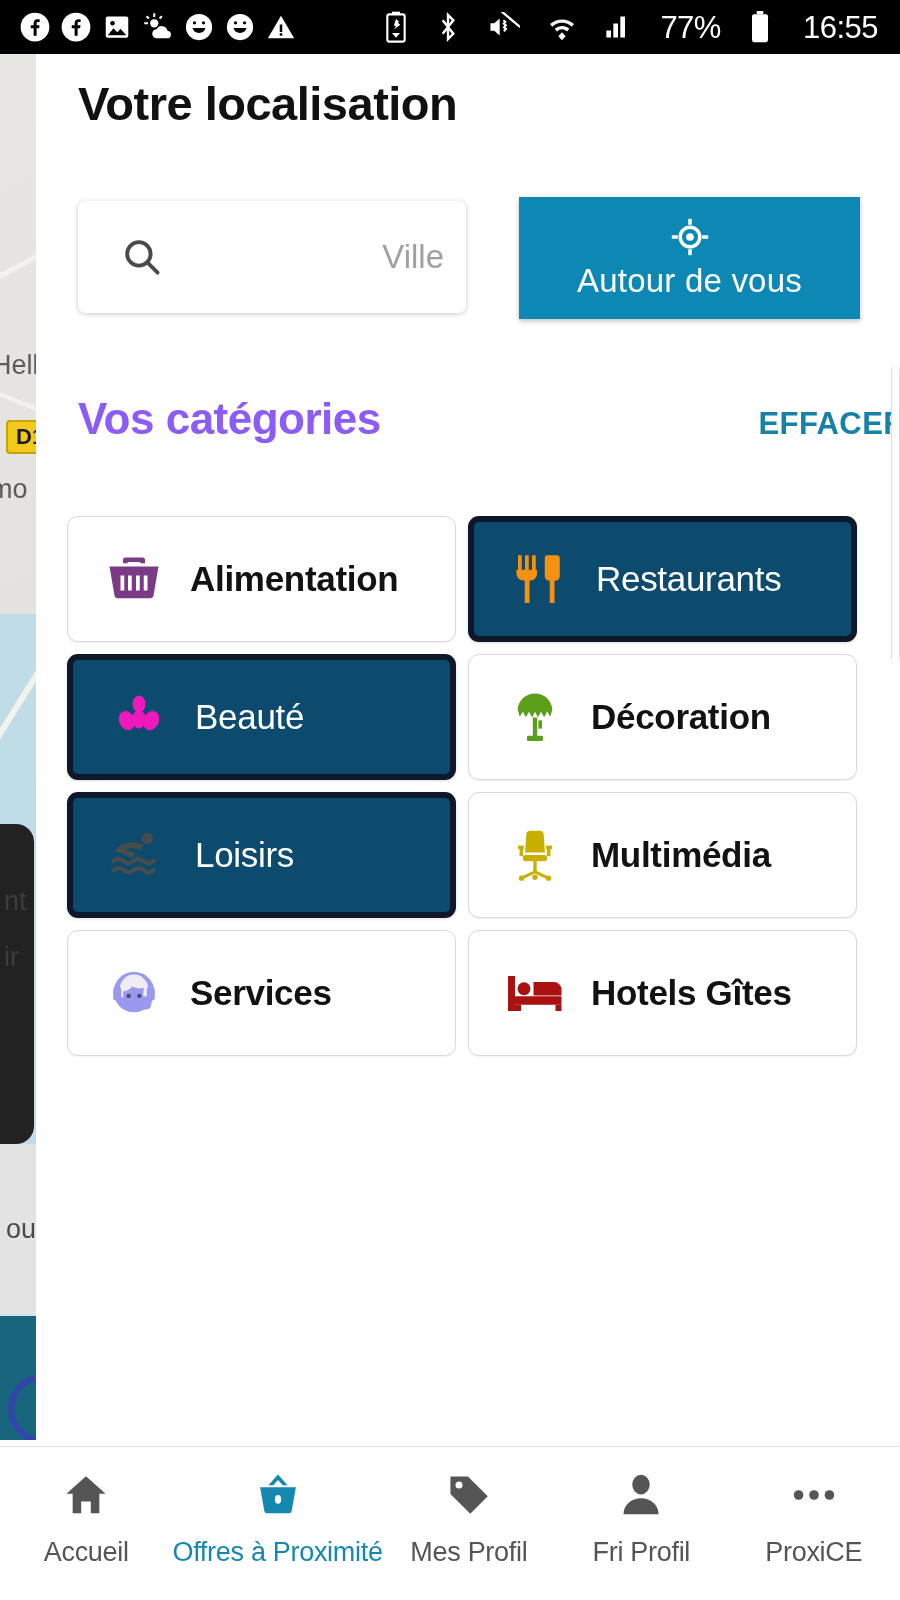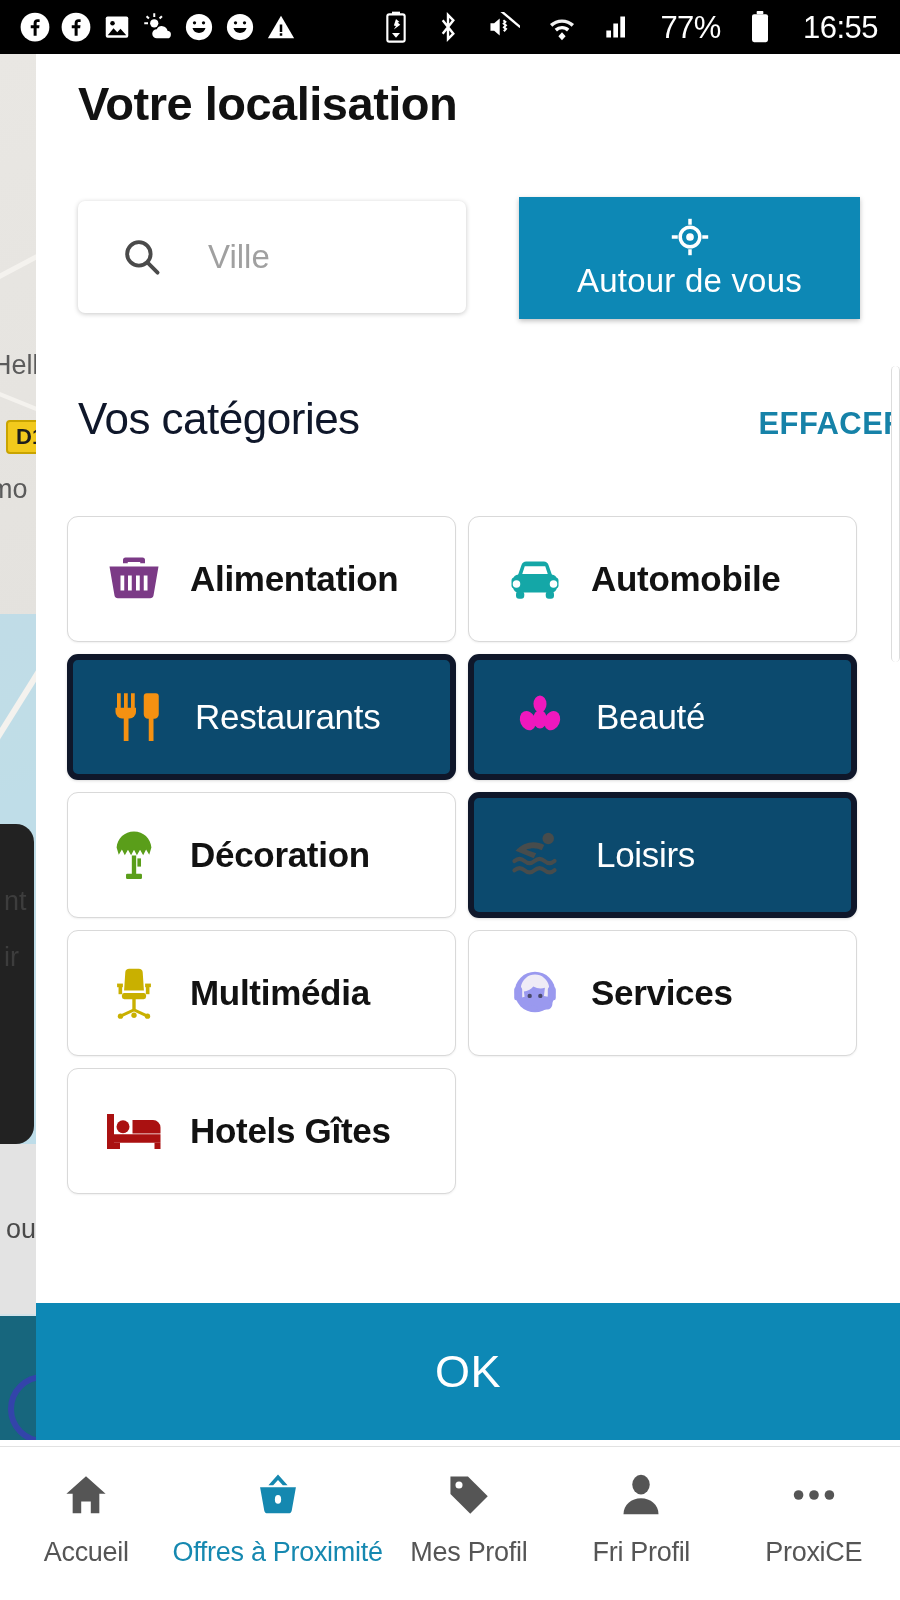--- a/index.html
+++ b/index.html
@@ -168,22 +168,23 @@
     padding-left: 42px;
   }
   #search-icon { flex: 0 0 auto; }
   #city-input {
     border: none;
     outline: none;
     background: transparent;
     font-family: "Liberation Sans", sans-serif;
     font-size: 33px;
     color: #3a3a3a;
-    margin-left: 44px;
+    margin-left: 30px;
     width: 250px;
+    text-align: right;
   }
   #city-input::placeholder { color: #a0a0a0; }
 
   #around-you-button {
     position: absolute;
     right: 0; top: 0;
     width: 341px;
     height: 122px;
     background: #0d88b5;
     box-shadow: 0 2px 5px rgba(0,0,0,0.25);
@@ -207,22 +208,22 @@
     top: 340px;
     left: 0;
     width: 864px;
     height: 72px;
   }
   #categories-title {
     position: absolute;
     left: 42px;
     top: 0;
     font-size: 44px;
-    font-weight: 400;
-    color: #0f172a;
+    font-weight: 700;
+    color: #8b5cf6;
     letter-spacing: -0.5px;
   }
   #clear-button {
     position: absolute;
     right: -6px;
     top: 12px;
     font-size: 31px;
     font-weight: 700;
     letter-spacing: 0.4px;
     color: #1682a8;
@@ -476,36 +477,20 @@
               <path d="M2.2 7h19.6l-2 11.6a1.4 1.4 0 0 1-1.4 1.1H5.6a1.4 1.4 0 0 1-1.4-1.1z"></path>
               <rect x="6.6" y="10.6" width="1.5" height="6" fill="#ffffff"></rect>
               <rect x="9.6" y="10.6" width="1.5" height="6" fill="#ffffff"></rect>
               <rect x="12.8" y="10.6" width="1.5" height="6" fill="#ffffff"></rect>
               <rect x="15.9" y="10.6" width="1.5" height="6" fill="#ffffff"></rect>
             </svg>
           </span>
           <span class="cat-label">Alimentation</span>
         </div>
 
-        <div class="cat-tile off">
-          <span class="cat-icon">
-            <svg width="60" height="60" viewBox="0 0 24 24" fill="#14a7a7">
-              <path d="M6.6 6.4A2 2 0 0 1 8.5 5h7a2 2 0 0 1 1.9 1.4l1.5 4.3H5.1z"></path>
-              <rect x="3.2" y="10.2" width="17.6" height="7.2" rx="2.2"></rect>
-              <rect x="2.6" y="11.4" width="2.6" height="4.4" rx="1.3"></rect>
-              <rect x="18.8" y="11.4" width="2.6" height="4.4" rx="1.3"></rect>
-              <rect x="4.4" y="16.9" width="3.3" height="3" rx="1.2"></rect>
-              <rect x="16.3" y="16.9" width="3.3" height="3" rx="1.2"></rect>
-              <path d="M7.9 6.9h8.2l1 3.1H6.9z" fill="#ffffff"></path>
-              <circle cx="4.6" cy="14" r="1.5" fill="#ffffff"></circle>
-              <circle cx="19.4" cy="14" r="1.5" fill="#ffffff"></circle>
-            </svg>
-          </span>
-          <span class="cat-label">Automobile</span>
-        </div>
 
         <div class="cat-tile on">
           <span class="cat-icon">
             <svg width="60" height="60" viewBox="0 0 24 24" fill="#f59111">
               <rect x="3.2" y="2.5" width="1.5" height="6.3"></rect>
               <rect x="6.0" y="2.5" width="1.5" height="6.3"></rect>
               <rect x="8.8" y="2.5" width="1.5" height="6.3"></rect>
               <path d="M2.6 8.3h8.2v1.7a2.6 2.6 0 0 1-2.6 2.6H5.2a2.6 2.6 0 0 1-2.6-2.6z"></path>
               <rect x="5.9" y="11.6" width="1.9" height="10"></rect>
               <path d="M15.1 2.5h3.6a1.2 1.2 0 0 1 1.2 1.2v7.2a1.8 1.8 0 0 1-1.8 1.8h-2.4a1.8 1.8 0 0 1-1.8-1.8V3.7a1.2 1.2 0 0 1 1.2-1.2z"></path>
@@ -600,21 +585,20 @@
           </span>
           <span class="cat-label">Hotels Gîtes</span>
         </div>
 
       </div>
 
       <div id="panel-scrollbar-track"></div>
 
     </div>
 
-    <button id="ok-button">OK</button>
   </div>
 
   <div id="bottom-nav">
 
     <div class="nav-item">
       <span class="nav-icon">
         <svg width="50" height="50" viewBox="0 0 24 24" fill="#555555">
           <path d="M12 3L2.6 11.4h3v9.3h4.1v-5.6h4.6v5.6h4.1v-9.3h3z"></path>
         </svg>
       </span>

